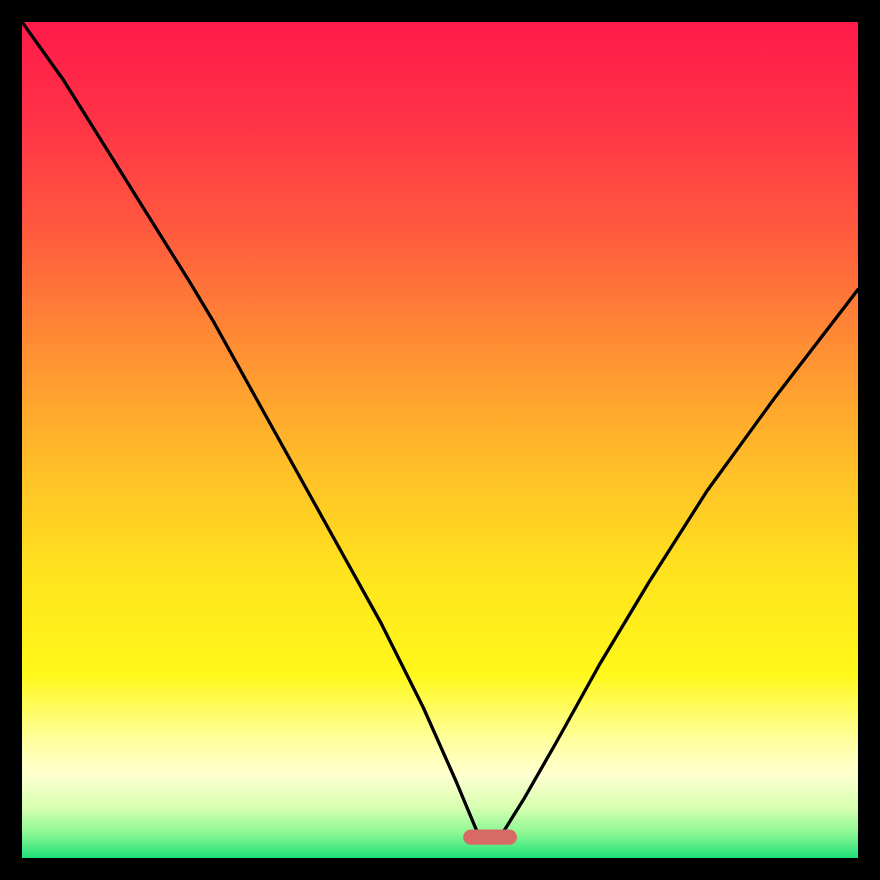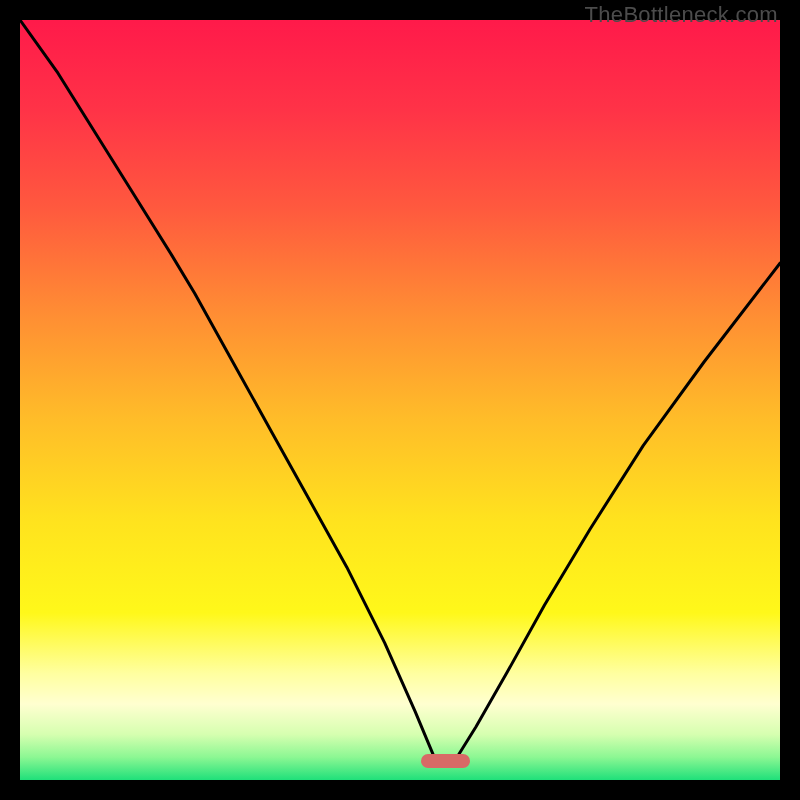--- a/index.html
+++ b/index.html
@@ -81,14 +81,13 @@
       <rect x="0" y="0" width="760" height="760" fill="url(#bg)"></rect>
     </svg>
 
     <svg class="curve" viewBox="0 0 760 760" preserveAspectRatio="none">
       <path id="curve-path" d="M0.0 0.0 L38.0 53.2 L76.0 114.0 L114.0 174.8 L152.0 235.6 L174.8 273.6 L212.8 342.0 L250.8 410.4 L288.8 478.8 L326.8 547.2 L364.8 623.2 L395.2 691.6 L414.2 737.2 L425.6 744.8 L437.0 737.2 L456.0 706.8 L486.4 653.6 L524.4 585.2 L570.0 509.2 L623.2 425.6 L684.0 342.0 L760.0 243.2" fill="none" stroke="#000" stroke-width="3" stroke-linecap="round" stroke-linejoin="round"></path>
     </svg>
 
     <div id="marker" class="marker" style="width: 49.4px; left: 400.9px; top: 734px; background: rgb(216, 106, 102);"></div>
   </div>
 
-  <div class="watermark">TheBottleneck.com</div>
 </div>
 
 </body></html>

